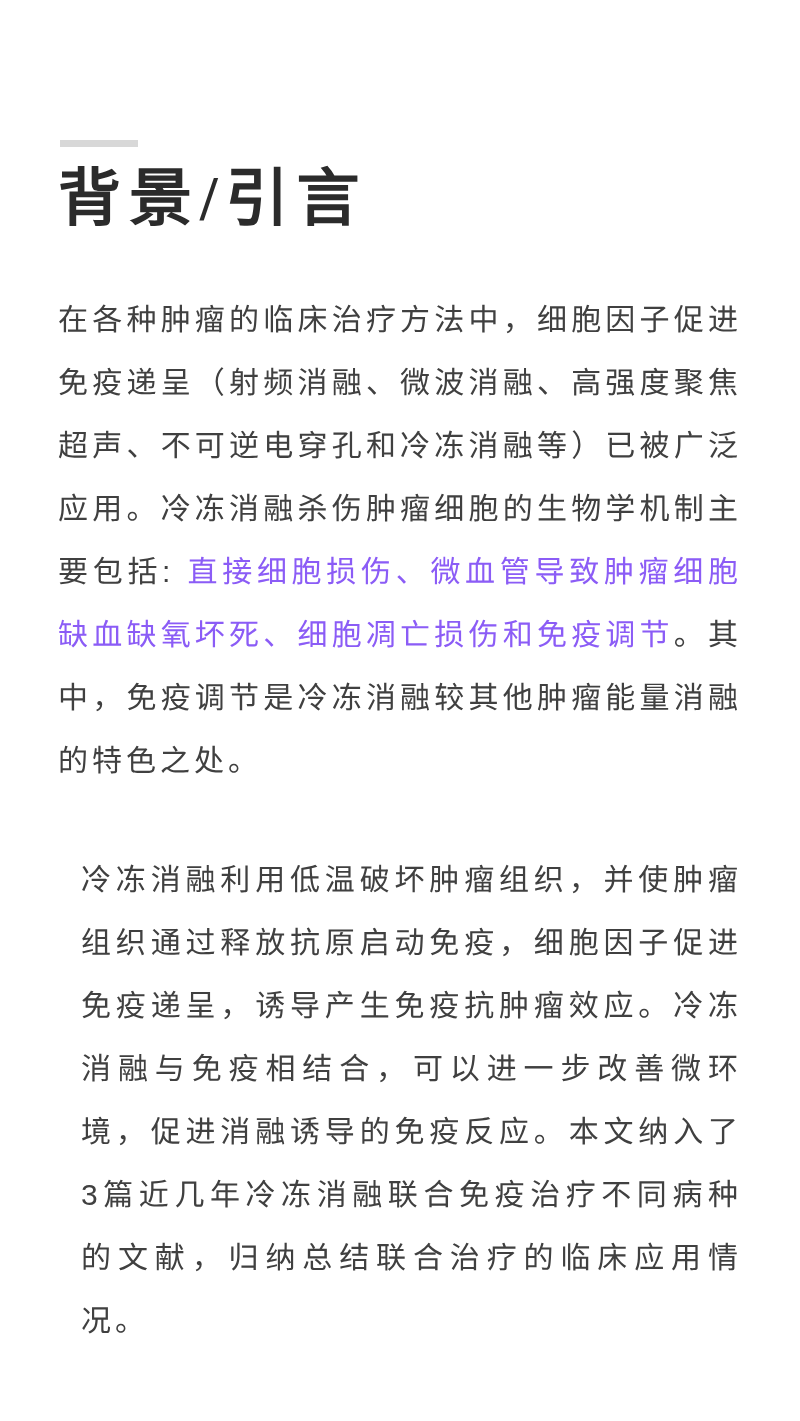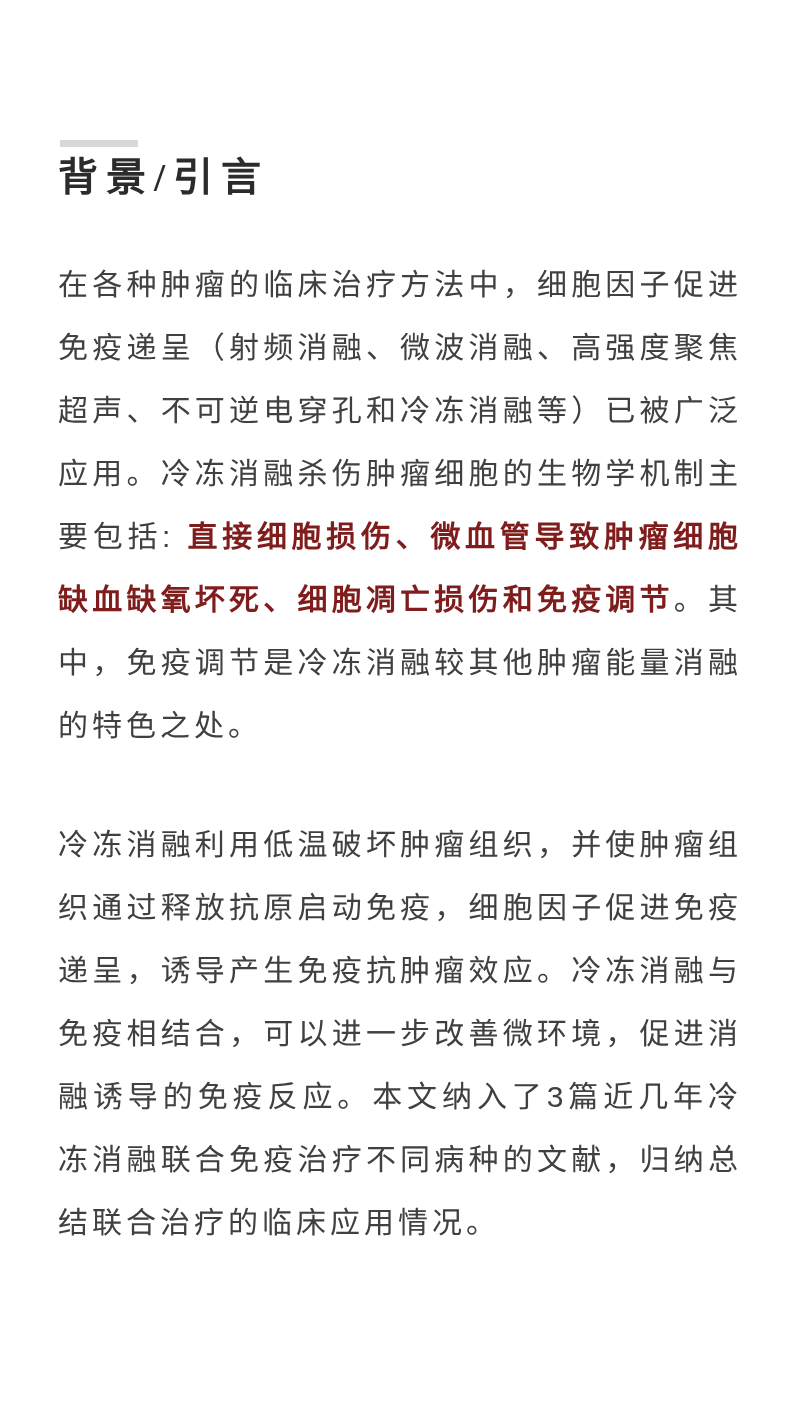--- a/index.html
+++ b/index.html
@@ -15,23 +15,23 @@
     overflow: hidden;
     box-sizing: border-box;
   }
   .accent-bar {
     width: 78px;
     height: 7px;
     margin: 140px 0 0 60px;
     background: #d8d8d8;
   }
   .page-title {
-    margin: 8px 58px 0 58px;
+    margin: 16px 58px 0 58px;
     font-family: "Liberation Serif", "DejaVu Serif", serif;
-    font-size: 40px;
+    font-size: 63px;
     font-weight: 700;
     line-height: 1.16;
     letter-spacing: 8px;
     color: #2b2b2b;
   }
   .article {
     margin: 0 58px;
     font-family: "Liberation Sans", "DejaVu Sans", sans-serif;
     color: #404040;
   }
@@ -41,24 +41,25 @@
     line-height: 63px;
     letter-spacing: 4px;
     text-align: justify;
     text-justify: inter-ideograph;
   }
   .article p.first {
     margin-top: 52px;
   }
   .article p + p {
     margin-top: 56px;
+    margin-left: 23px;
   }
   .article b {
-    font-weight: 700;
-    color: #7f1d1d;
+    font-weight: 400;
+    color: #8b5cf6;
   }
 </style>
 </head>
 <body>
 
 <div class="page">
 
   <div class="accent-bar"></div>
 
   <h1 class="page-title">背景/引言</h1>

